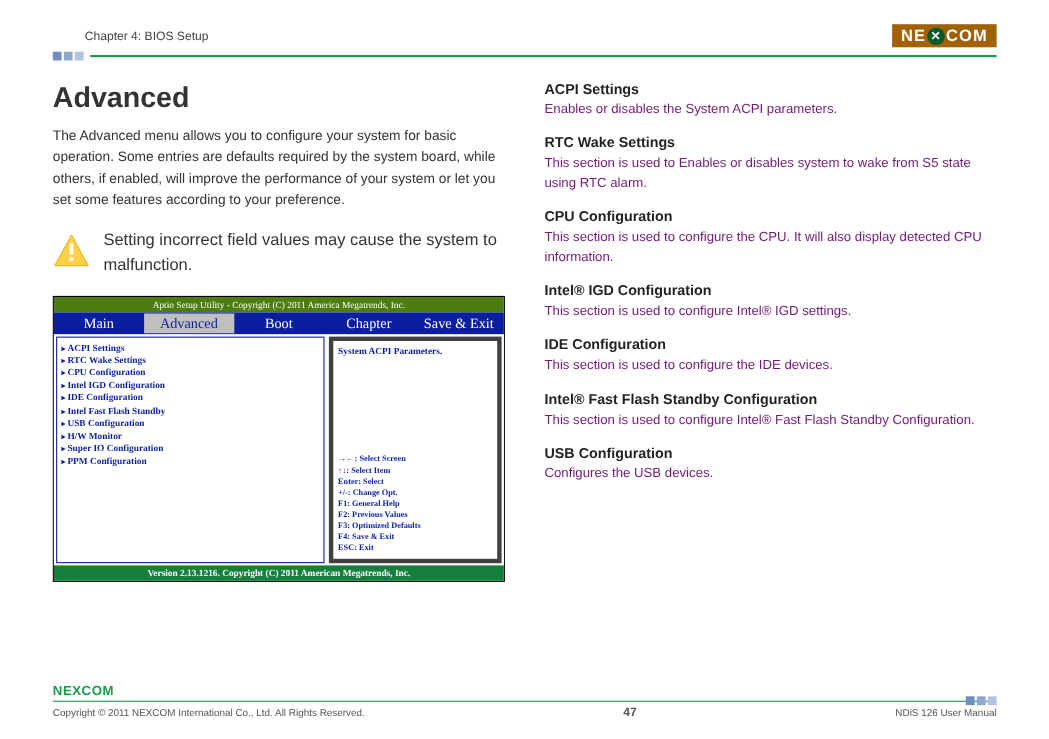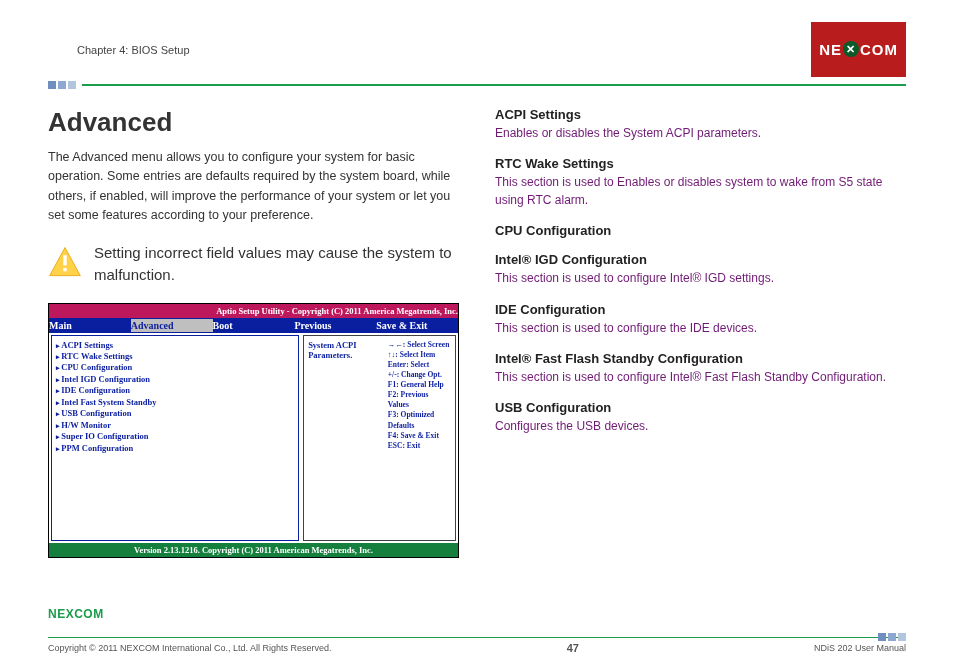--- a/index.html
+++ b/index.html
@@ -19,28 +19,28 @@
     justify-content: space-between;
     align-items: center;
     margin-bottom: 4px;
     margin-left: 29px;
   }
   .chapter {
     font-size: 11px;
     color: #444;
   }
   .logo {
-    background: #b91c1c;
+    background: #a16207;
     color: #fff;
     font-weight: bold;
     font-size: 15px;
-    padding: 19px 8px;
+    padding: 2px 8px;
     letter-spacing: 1px;
     display: flex;
-    align-items: flex-start;
+    align-items: center;
   }
   .logo .x { color: #fff; background: #0b5a2a; border-radius: 50%; width: 16px; height: 16px; display: inline-flex; align-items: center; justify-content: center; font-size: 11px; margin: 0 1px;}
   .hr-wrap { display:flex; align-items:center; gap:6px; margin-bottom: 18px;}
   .hr-squares { display:flex; gap:2px;}
   .hr-squares span { width:8px; height:8px; background:#6f8fbf;}
   .hr-squares span:nth-child(2){background:#8fa8cf;}
   .hr-squares span:nth-child(3){background:#b3c4df;}
   .hr-line { flex:1; height:2px; background:#1a9c4b; }
   .columns {
     display: flex;
@@ -67,63 +67,64 @@
   }
   .warn-icon svg { width: 34px; height: 34px; }
   .warn-text { font-size: 15px; line-height:1.5; }
   .bios {
     border: 1px solid #000;
     font-family: "Times New Roman", serif;
     font-size: 8.5px;
     width: 100%;
   }
   .bios-top {
-    background: #be185d;
+    background: #4d7c0f;
     color: #fff;
-    text-align: right;
-    font-weight: bold;
+    text-align: center;
+    font-weight: normal;
     padding: 2px 0;
   }
   .bios-tabs {
     display: flex;
     background: #0a1ea0;
     color: #fff;
     padding: 1px 0;
   }
   .bios-tabs span {
     flex:1;
-    font-weight:bold;
-    font-size:10px;
+    text-align:center;
+    font-weight:normal;
+    font-size:13px;
     padding:1px 0;
   }
   .bios-tabs .active { background:#bfbfbf; color:#0a1ea0; }
   .bios-body {
     display:flex;
     background:#fff;
     height: 210px;
   }
   .bios-left {
     flex: 2;
     border: 1px solid #0a1ea0;
     margin: 2px;
     padding: 4px;
     color: #0a1ea0;
     font-weight: bold;
   }
   .bios-left div::before { content:"▸ "; font-size:7px; }
   .bios-left div { line-height: 1.35; }
   .bios-right {
     flex: 1.2;
-    border: 1px solid #404040;
+    border: 4px solid #404040;
     margin: 2px;
     padding: 4px;
     color: #0a1ea0;
     font-weight: bold;
     display:flex;
-    flex-direction:row;
+    flex-direction:column;
     justify-content:space-between;
   }
   .bios-help div { line-height:1.35; font-size:7.5px;}
   .bios-bottom {
     background:#15803d;
     color:#fff;
     font-weight:bold;
     text-align:center;
     padding:2px 0;
   }
@@ -156,21 +157,21 @@
     font-weight:bold;
     color:#1a9c4b;
     font-size:12px;
     letter-spacing:0.5px;
   }
   .footer-line { height:1px; background:#1a9c4b; margin-bottom:4px; position:relative;}
   .footer-squares { position:absolute; right:0; top:-4px; display:flex; gap:2px;}
   .footer-squares span{width:8px;height:8px;background:#6f8fbf;}
   .footer-squares span:nth-child(2){background:#8fa8cf;}
   .footer-squares span:nth-child(3){background:#b3c4df;}
-  .footer-logo-row { display:flex; justify-content:space-between; align-items:flex-end; margin-bottom:16px;}
+  .footer-logo-row { display:flex; justify-content:space-between; align-items:flex-end; margin-bottom:2px;}
   .pgnum { font-weight:bold; font-size:11px;}
 </style>
 </head>
 <body>
 
 <div class="page">
   <div class="header">
     <div class="chapter">Chapter 4: BIOS Setup</div>
     <div class="logo">
       <span>NE</span>
@@ -202,31 +203,31 @@
         </div>
         <div class="warn-text">Setting incorrect field values may cause the system to malfunction.</div>
       </div>
 
       <div class="bios">
         <div class="bios-top">Aptio Setup Utility - Copyright (C) 2011 America Megatrends, Inc.</div>
         <div class="bios-tabs">
           <span>Main</span>
           <span class="active">Advanced</span>
           <span>Boot</span>
-          <span>Previous</span>
+          <span>Chapter</span>
           <span>Save &amp; Exit</span>
         </div>
         <div class="bios-body">
           <div class="bios-left">
             <div>ACPI Settings</div>
             <div>RTC Wake Settings</div>
             <div>CPU Configuration</div>
             <div>Intel IGD Configuration</div>
             <div>IDE Configuration</div>
-            <div>Intel Fast System Standby</div>
+            <div>Intel Fast Flash Standby</div>
             <div>USB Configuration</div>
             <div>H/W Monitor</div>
             <div>Super IO Configuration</div>
             <div>PPM Configuration</div>
           </div>
           <div class="bios-right">
             <div>System ACPI Parameters.</div>
             <div class="bios-help">
               <div>→←: Select Screen</div>
               <div>↑↓: Select Item</div>
@@ -248,20 +249,21 @@
       <div class="sect">
         <h3>ACPI Settings</h3>
         <p>Enables or disables the System ACPI parameters.</p>
       </div>
       <div class="sect">
         <h3>RTC Wake Settings</h3>
         <p>This section is used to Enables or disables system to wake from S5 state using RTC alarm.</p>
       </div>
       <div class="sect">
         <h3>CPU Configuration</h3>
+        <p>This section is used to configure the CPU. It will also display detected CPU information.</p>
       </div>
       <div class="sect">
         <h3>Intel® IGD Configuration</h3>
         <p>This section is used to configure Intel® IGD settings.</p>
       </div>
       <div class="sect">
         <h3>IDE Configuration</h3>
         <p>This section is used to configure the IDE devices.</p>
       </div>
       <div class="sect">
@@ -284,15 +286,15 @@
   <div class="footer-line">
     <div class="footer-squares">
         <span></span>
         <span></span>
         <span></span>
       </div>
   </div>
   <div class="footer-bar">
     <div>Copyright © 2011 NEXCOM International Co., Ltd. All Rights Reserved.</div>
     <div class="pgnum">47</div>
-    <div>NDiS 202 User Manual</div>
+    <div>NDiS 126 User Manual</div>
   </div>
 </div>
 
 </body></html>

